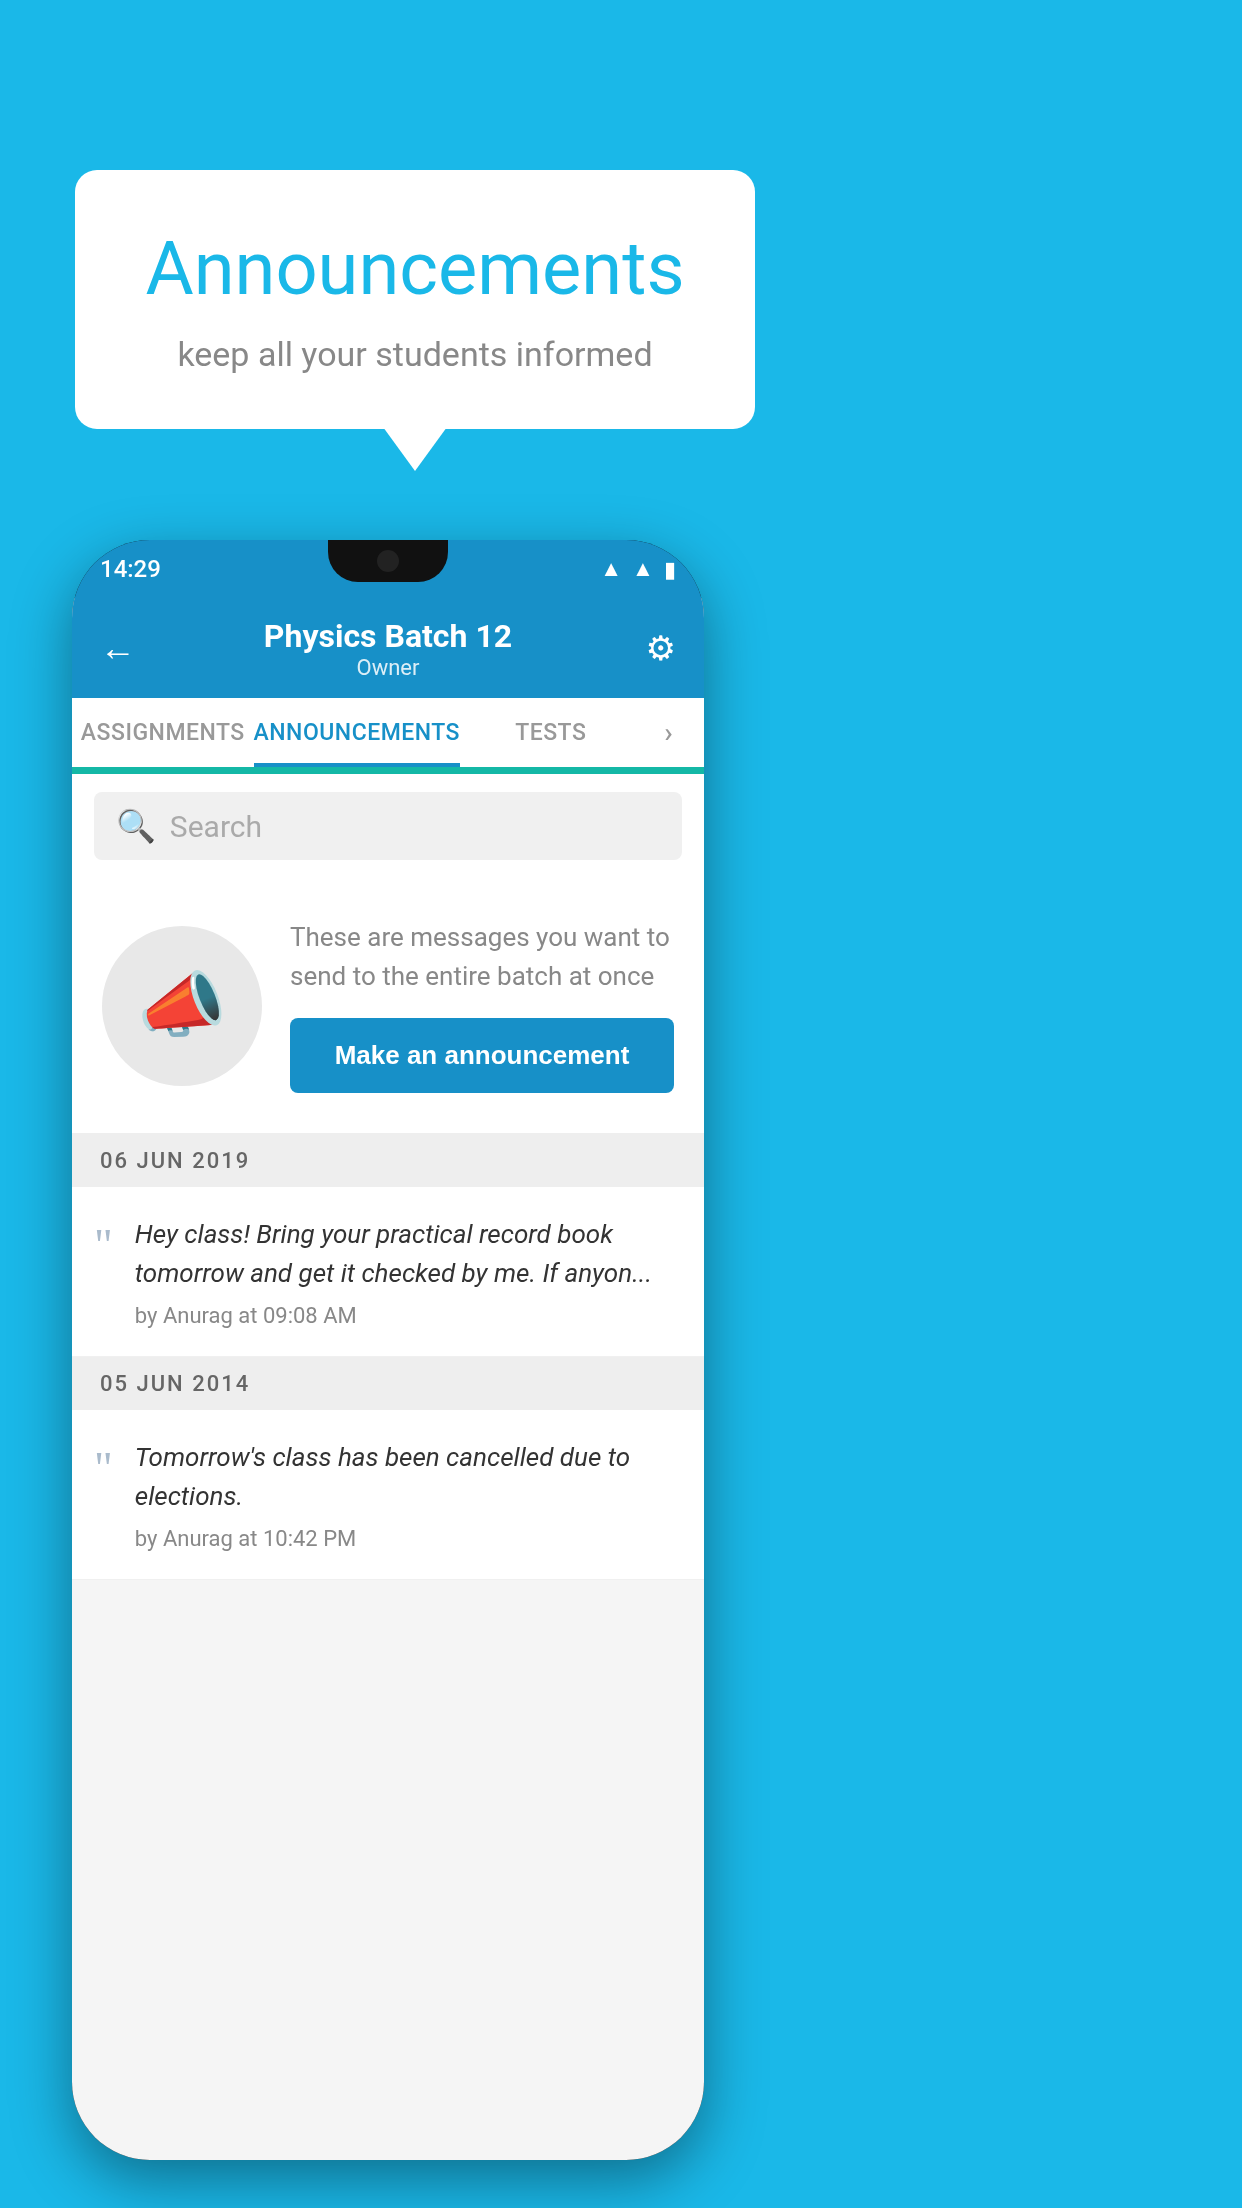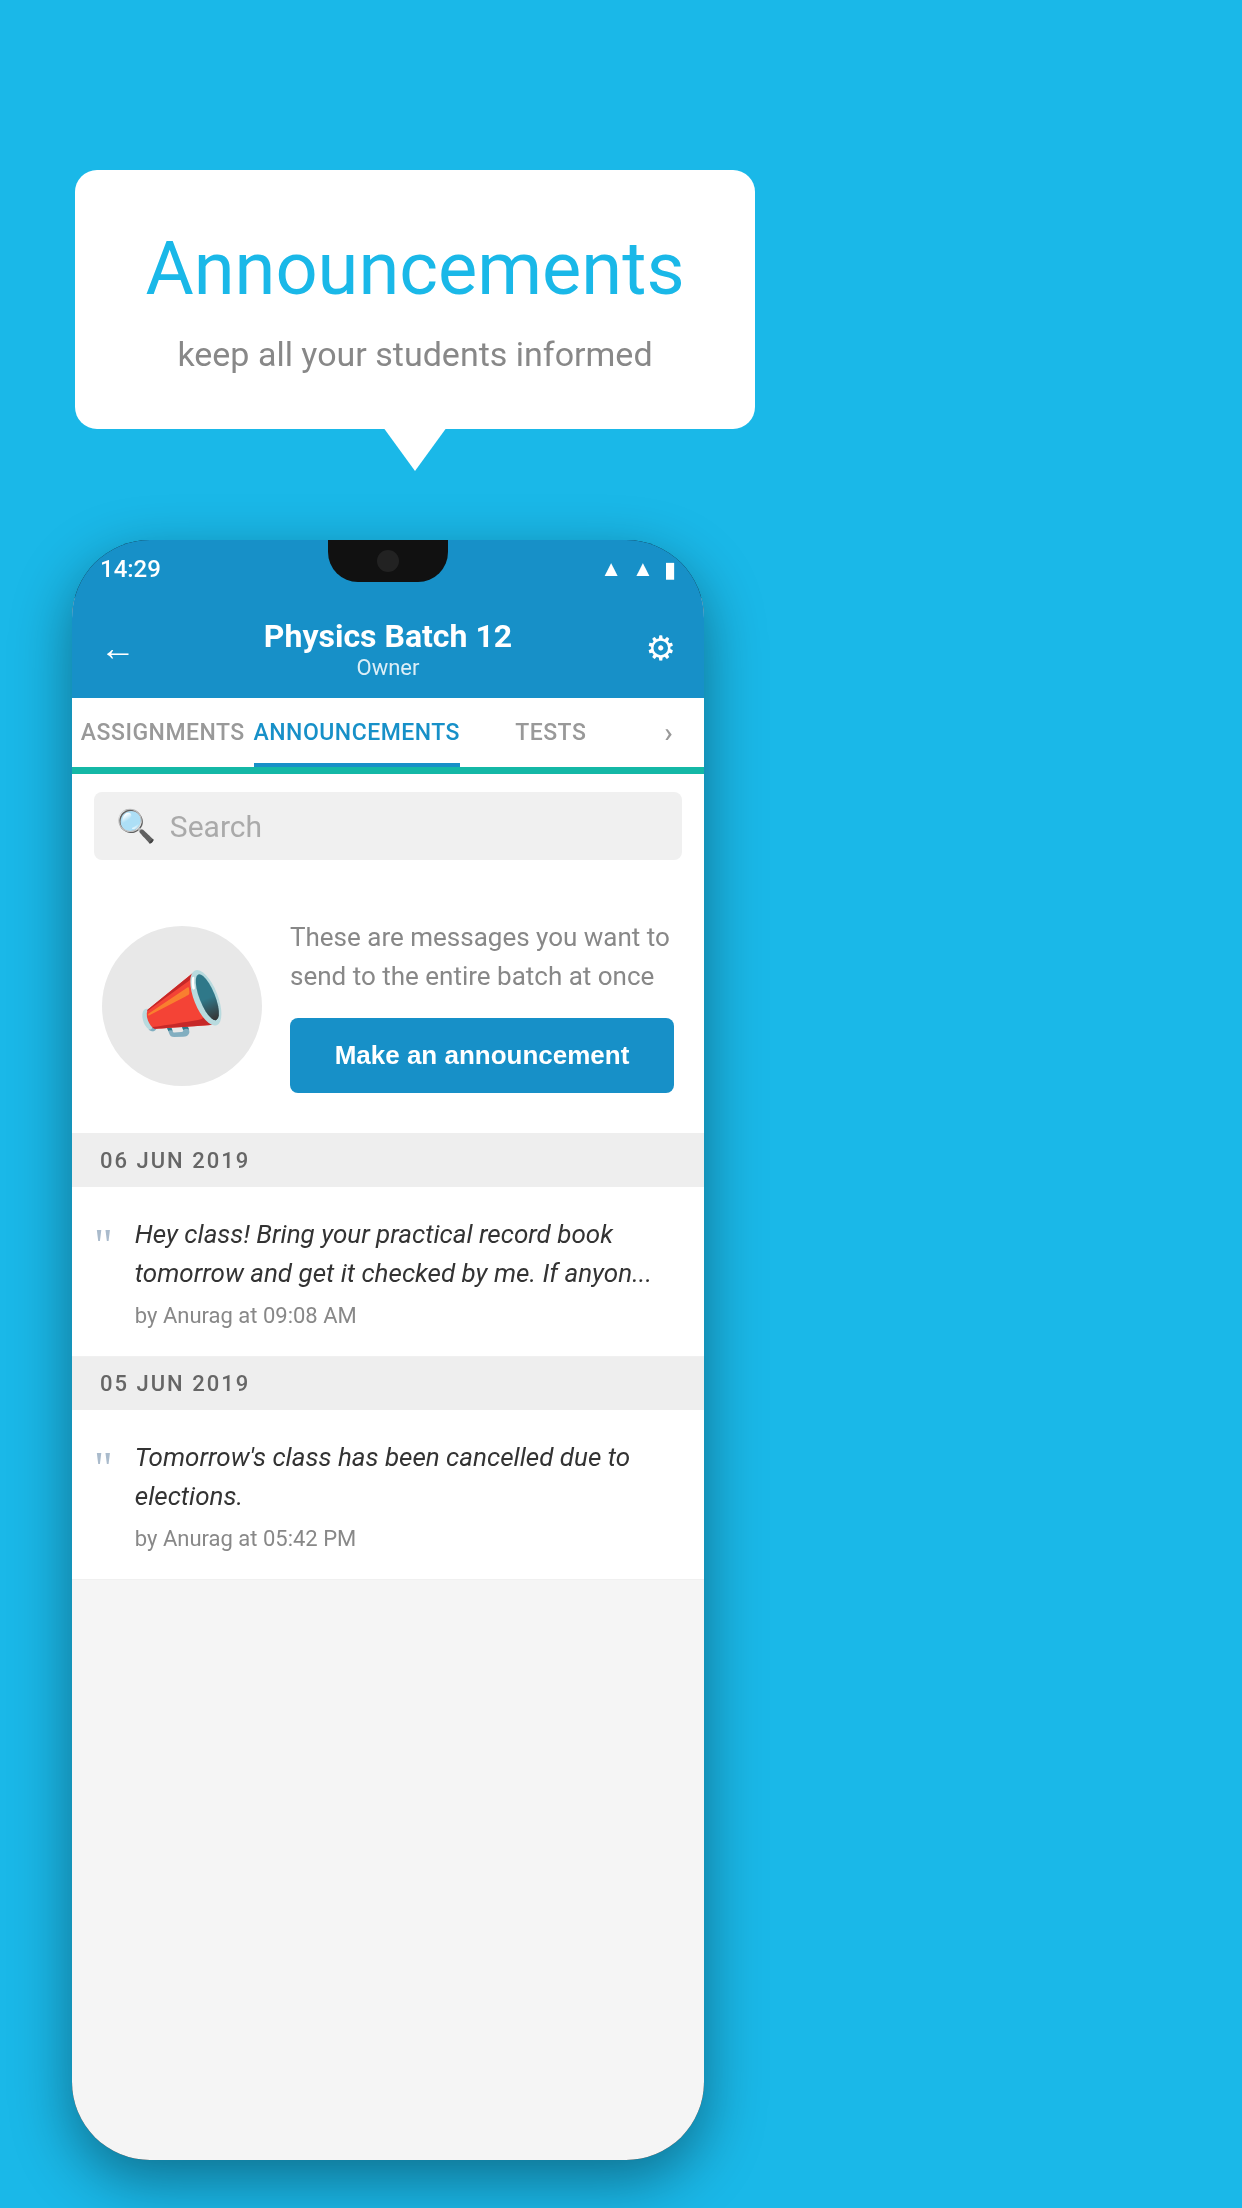--- a/index.html
+++ b/index.html
@@ -361,23 +361,23 @@
     <div class="date-separator">06  JUN  2019</div>
 
     <div class="announcement-item">
       <div class="quote-icon">"</div>
       <div class="announcement-content">
         <div class="announcement-text">Hey class! Bring your practical record book tomorrow and get it checked by me. If anyon...</div>
         <div class="announcement-meta">by Anurag at 09:08 AM</div>
       </div>
     </div>
 
-    <div class="date-separator">05  JUN  2019</div>
+    <div class="date-separator">05  JUN  2014</div>
 
     <div class="announcement-item">
       <div class="quote-icon">"</div>
       <div class="announcement-content">
         <div class="announcement-text">Tomorrow's class has been cancelled due to elections.</div>
-        <div class="announcement-meta">by Anurag at 05:42 PM</div>
+        <div class="announcement-meta">by Anurag at 10:42 PM</div>
       </div>
     </div>
   </div>
 </div>
 
 </body></html>

